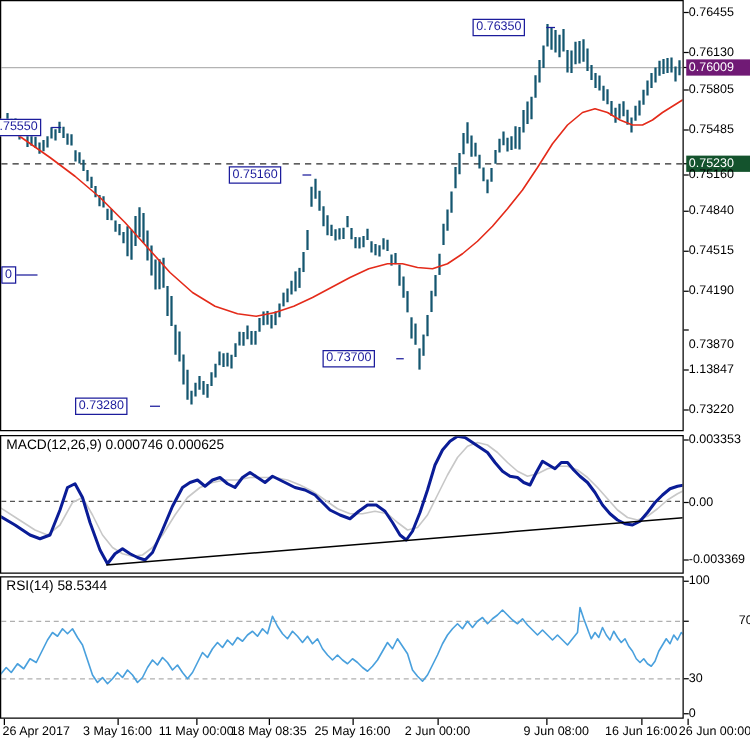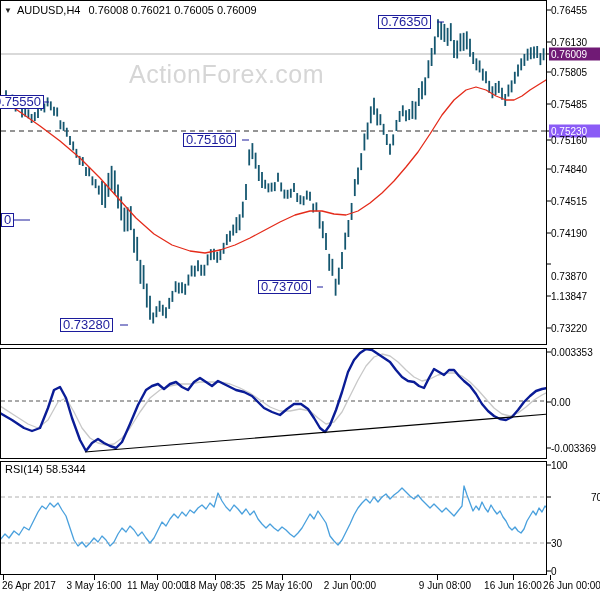--- a/index.html
+++ b/index.html
@@ -10,26 +10,26 @@
   #title-bar{left:4px;top:4px;font-size:11px;color:#000;}
   #title-bar .tri{font-size:8px;color:#222;margin-right:5px;vertical-align:1px;}
   #ohlc{margin-left:8px;}
   #watermark{left:129px;top:60px;font-size:25px;color:#d6d6d6;letter-spacing:.5px;z-index:1;}
   .ind-title{font-size:11px;color:#000;}
   #macd-title{left:5px;top:350px;}
   #rsi-title{left:5px;top:463px;}
   .axis-label{position:absolute;left:551px;width:52px;font-size:10px;color:#000;
               line-height:13px;transform:translateY(-50%);z-index:2;}
   .axis-label.hl-black{background:#701a75;color:#fff;padding:0 2px;left:549px;width:47px;}
-  .axis-label.hl-slate{background:#8b5cf6;color:#fff;padding:0 2px;left:549px;width:47px;}
+  .axis-label.hl-slate{background:#14532d;color:#fff;padding:0 2px;left:549px;width:47px;}
   .date-label{position:absolute;top:580px;font-size:10px;color:#000;z-index:2;
               transform:translateX(-50%);white-space:nowrap;text-align:center;}
   .date-label.left{transform:none;}
   .price-tag{position:absolute;border:1px solid #1c1c9c;background:#fff;color:#1c1c9c;
-             font-size:13px;line-height:12px;padding:0 2px;z-index:3;white-space:nowrap;}
+             font-size:10px;line-height:12px;padding:0 2px;z-index:3;white-space:nowrap;}
 </style>
 </head>
 <body>
 
 <div id="app">
   <svg id="chart-svg" width="600" height="600">
       <defs>
         <clipPath id="cm">
           <rect x="1" y="1" width="545" height="343"></rect>
         </clipPath>
@@ -258,26 +258,26 @@
       <line x1="513.5" y1="575" x2="513.5" y2="580" stroke="#000" stroke-width="1"></line>
       <line x1="550.5" y1="575" x2="550.5" y2="580" stroke="#000" stroke-width="1"></line>
       <line x1="41" y1="102" x2="49" y2="102" stroke="#1c1c9c" stroke-width="1"></line>
       <line x1="12" y1="220" x2="30" y2="220" stroke="#1c1c9c" stroke-width="1"></line>
       <line x1="242" y1="140" x2="249" y2="140" stroke="#1c1c9c" stroke-width="1"></line>
       <line x1="437" y1="22" x2="444" y2="22" stroke="#1c1c9c" stroke-width="1"></line>
       <line x1="317" y1="287" x2="323" y2="287" stroke="#1c1c9c" stroke-width="1"></line>
       <line x1="120" y1="325" x2="128" y2="325" stroke="#1c1c9c" stroke-width="1"></line>
     </svg>
 
-  <div class="ovl" id="title-bar">
-    <span class="tri">▼</span><span>AUDUSD,H4</span><span id="ohlc">0.76008 0.76021 0.76005 0.76009</span>
+
+
+  <div class="ovl ind-title" id="macd-title">
+    <span>MACD(12,26,9)</span>
+    <span>0.000746 0.000625</span>
   </div>
-
-  <div class="ovl" id="watermark">ActionForex.com</div>
-
 
   <div class="ovl ind-title" id="rsi-title">
     <span>RSI(14)</span>
     <span>58.5344</span>
   </div>
 
   <div id="axis-labels">
       <div class="axis-label" style="top: 10px;">0.76455</div>
       <div class="axis-label" style="top: 42px;">0.76130</div>
       <div class="axis-label hl-black" style="top: 54px;">0.76009</div>

